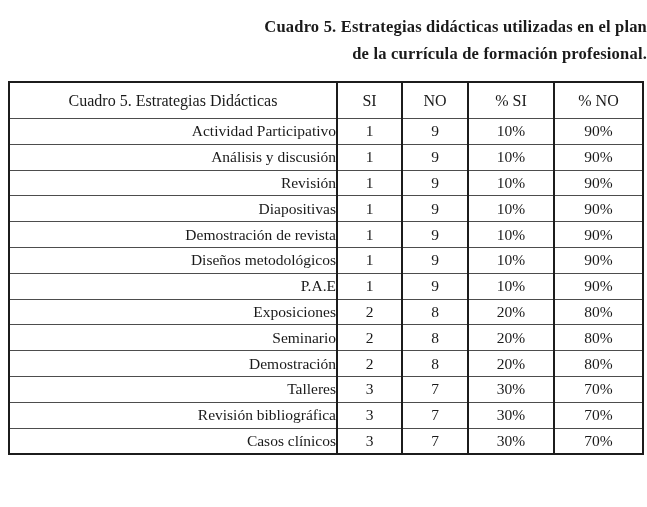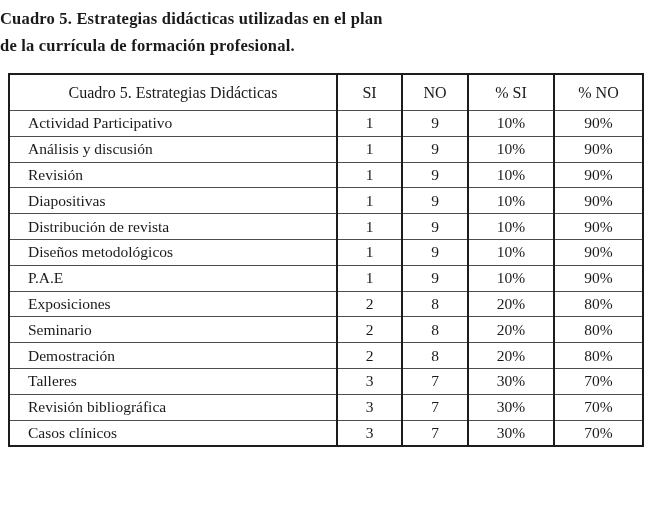--- a/index.html
+++ b/index.html
@@ -11,22 +11,22 @@
     overflow: hidden;
     font-family: "Liberation Serif", "DejaVu Serif", serif;
     color: #1a1a1a;
   }
   .page {
     width: 647px;
     height: 507px;
     box-sizing: border-box;
   }
   .title-block {
-    text-align: left;
-    padding-top: 5px;
+    text-align: right;
+    padding-top: 13px;
   }
   .title-line {
     display: block;
     font-weight: bold;
     font-size: 16.5px;
     line-height: 27px;
     letter-spacing: 0.2px;
   }
   table.data-table {
     border-collapse: collapse;
@@ -53,21 +53,21 @@
     height: 35px;
     font-size: 16px;
     border-top: none;
   }
   table.data-table td {
     height: 24.8px;
     text-align: center;
     vertical-align: middle;
   }
   table.data-table td.c-left {
-    text-align: left;
+    text-align: right;
     padding-left: 18px;
   }
   table.data-table th.col-strategy { width: 326px; }
   table.data-table th.col-si       { width: 63px;  }
   table.data-table th.col-no       { width: 64px;  }
   table.data-table th.col-pctsi    { width: 84px;  }
   table.data-table th.col-pctno    { width: 87px; margin-top: 36px;  }
 </style>
 </head>
 <body>
@@ -112,21 +112,21 @@
           <td>90%</td>
         </tr>
         <tr>
           <td class="c-left">Diapositivas</td>
           <td>1</td>
           <td>9</td>
           <td>10%</td>
           <td>90%</td>
         </tr>
         <tr>
-          <td class="c-left">Distribución de revista</td>
+          <td class="c-left">Demostración de revista</td>
           <td>1</td>
           <td>9</td>
           <td>10%</td>
           <td>90%</td>
         </tr>
         <tr>
           <td class="c-left">Diseños metodológicos</td>
           <td>1</td>
           <td>9</td>
           <td>10%</td>

